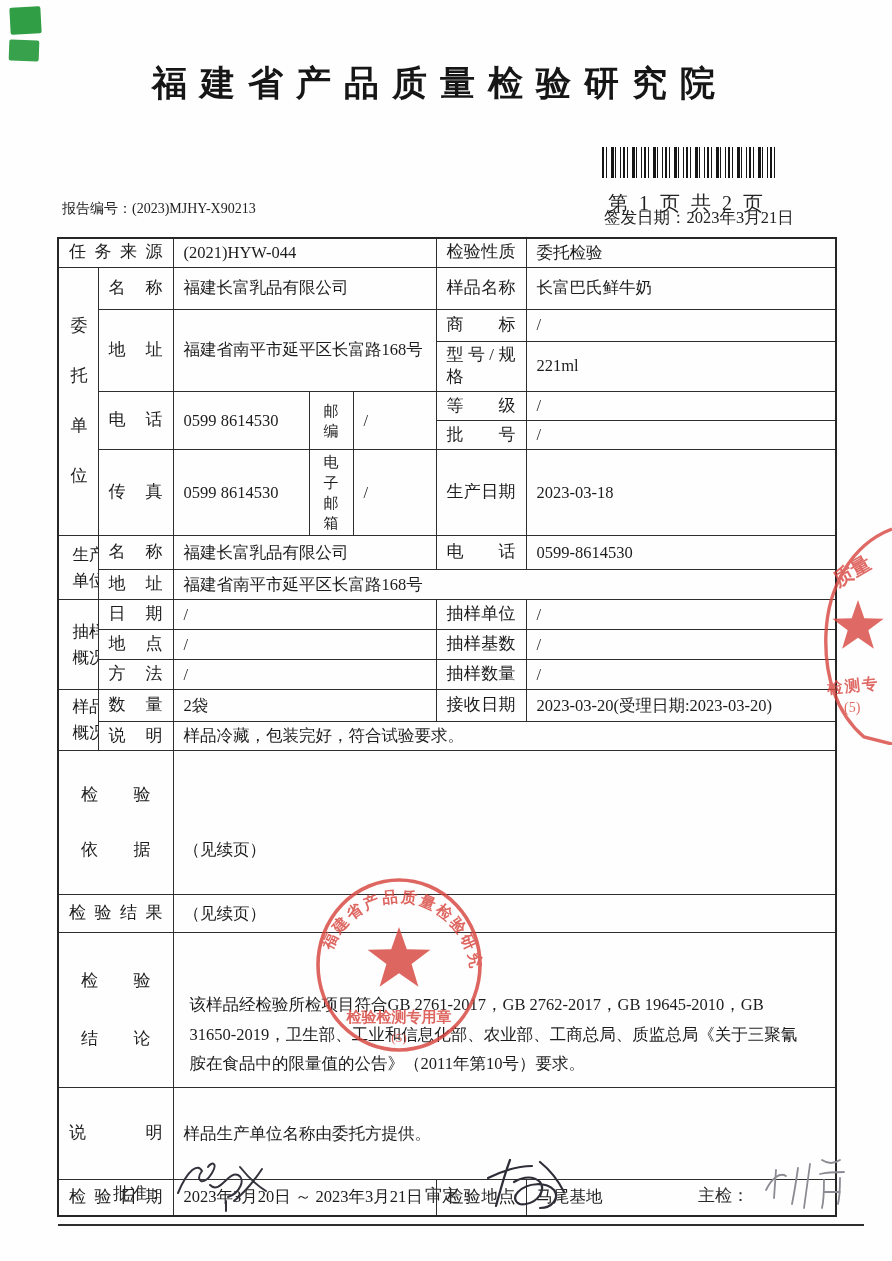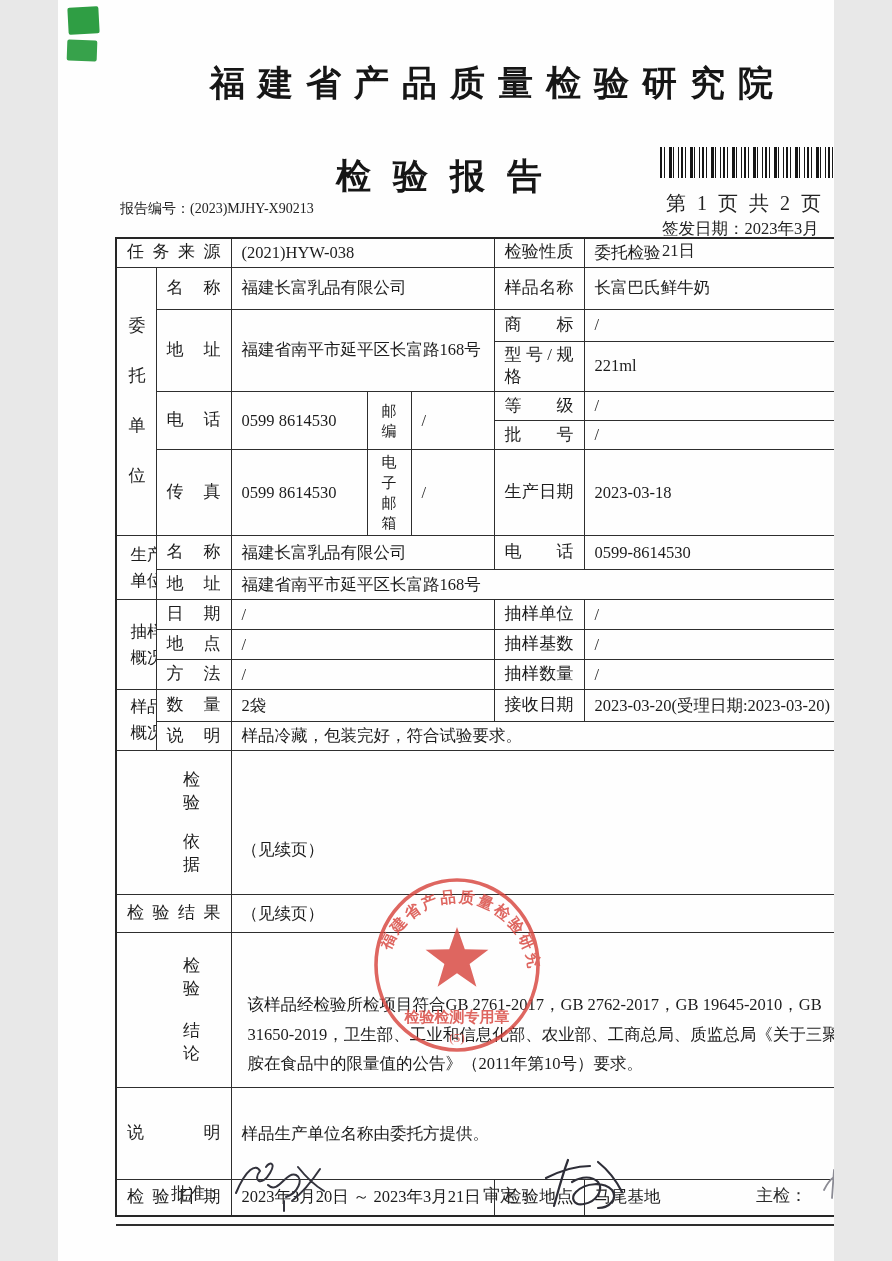--- a/index.html
+++ b/index.html
@@ -1,88 +1,87 @@
 <!DOCTYPE html>
 <html><head>
 <meta charset="utf-8">
 <style>
   html,body{margin:0;padding:0;background:#e8e8e8;}
-  #page{position:relative;width:776px;height:1261px;background:#fefefe;margin:0 auto;
+  #page{position:relative;width:892px;height:1261px;background:#fefefe;margin:0 auto;
         font-family:"Liberation Serif","DejaVu Serif",serif;color:#1e1e1e;overflow:hidden;}
   
   .gmark{position:absolute;border-radius:2px;}
   
   .inst-title{position:absolute;top:60px;left:0;width:880px;text-align:center;
       font-size:35px;font-weight:bold;letter-spacing:13px;color:#161616;}
   .center-title{position:absolute;top:107px;left:0;width:880px;text-align:center;
       font-size:27px;font-weight:bold;letter-spacing:1px;color:#191919;}
   .report-title{position:absolute;top:153px;left:0;width:784px;text-align:center;
       font-size:35px;font-weight:bold;letter-spacing:22px;color:#161616;}
   .barcode{position:absolute;left:602px;top:147px;width:174px;height:31px;
       background:repeating-linear-gradient(90deg,
         #161616 0,#161616 2px,#fff 2px,#fff 4px,
         #161616 4px,#161616 5px,#fff 5px,#fff 9px,
         #161616 9px,#161616 12px,#fff 12px,#fff 13px,
         #161616 13px,#161616 14px,#fff 14px,#fff 18px,
         #161616 18px,#161616 19px,#fff 19px,#fff 21px);}
   .page-info{position:absolute;left:608px;top:190px;font-size:20px;letter-spacing:3px;color:#222;}
   .report-no{position:absolute;left:62px;top:200px;font-size:14px;color:#222;}
-  .issue-date{position:absolute;left:604px;top:218px;font-size:16.5px;color:#222;}
+  .issue-date{position:absolute;left:604px;top:207px;font-size:16.5px;color:#222;}
   
   table.main{position:absolute;left:57px;top:237px;width:778px;border-collapse:collapse;
       table-layout:fixed;font-size:16.5px;color:#1c1c1c;}
   table.main td{border:1.6px solid #2e2e2e;padding:2px 10px;vertical-align:middle;
       overflow:hidden;line-height:1.35;}
   table.main{border:2.5px solid #262626;}
   td.lab{font-size:17px;text-align:justify;text-align-last:justify;padding:2px 13px;}
   td.lab-sm{font-size:15px;padding:2px 3px;text-align:center;word-break:break-all;line-height:1.25;}
   td.val{font-size:16.5px;padding-left:12px;}
   td.group{text-align:center;padding:0;}
   .stack4{width:20px;margin:0 auto;word-break:break-all;line-height:50px;font-size:17px;text-align:center;}
   .stack2{width:40px;margin:0 auto;word-break:break-all;line-height:26px;font-size:16.5px;text-align:center;}
   .two-line{display:flex;flex-direction:column;justify-content:space-evenly;height:100%;}
-  .two-line span{display:block;text-align:justify;text-align-last:justify;padding:0 22px;font-size:17px;margin-left:44px;}
+  .two-line span{display:block;text-align:justify;text-align-last:justify;padding:0 22px;font-size:17px;}
   td.top-val{vertical-align:top;}
   
   .stamp{position:absolute;pointer-events:none;}
   
   .sig-label{position:absolute;font-size:17px;color:#2a2a2a;}
   .sig{position:absolute;}
   .footer-line{position:absolute;left:58px;top:1224px;width:806px;height:2px;background:#2e2e2e;}
   .footer-note{position:absolute;left:10px;top:1234px;width:874px;font-size:15px;font-weight:bold;color:#1d1d1d;}
 </style>
 </head>
 <body>
 
 <div id="page">
 
   <div class="gmark" style="left:10px;top:7px;width:31px;height:27px;background:#2f9e44;transform:rotate(-3deg);"></div>
   <div class="gmark" style="left:9px;top:40px;width:30px;height:21px;background:#37a24b;transform:rotate(2deg);"></div>
 
   <div class="inst-title">福建省产品质量检验研究院</div>
-  <div class="report-title">检验报告</div>
   <div class="barcode"></div>
   <div class="page-info">第 1 页  共 2 页</div>
   <div class="report-no"><span>报告编号：</span><span>(2023)MJHY-X90213</span></div>
   <div class="issue-date"><span>签发日期：</span><span>2023年3月21日</span></div>
 
   <table class="main">
     <colgroup>
       <col style="width:40px">
         <col style="width:75px">
         <col style="width:136px">
       <col style="width:44px">
         <col style="width:83px">
         <col style="width:90px">
         <col style="width:310px">
     </colgroup>
     <tbody>
         <tr style="height:29px">
       <td class="lab" colspan="2">任务来源</td>
-      <td class="val" colspan="3">(2021)HYW-038</td>
+      <td class="val" colspan="3">(2021)HYW-044</td>
       <td class="lab">检验性质</td>
       <td class="val">委托检验</td>
     </tr>
     <tr style="height:42px">
       <td class="group" rowspan="6">
             <div class="stack4">委托单位</div>
           </td>
       <td class="lab">名称</td>
       <td class="val" colspan="3">福建长富乳品有限公司</td>
       <td class="lab">样品名称</td>

